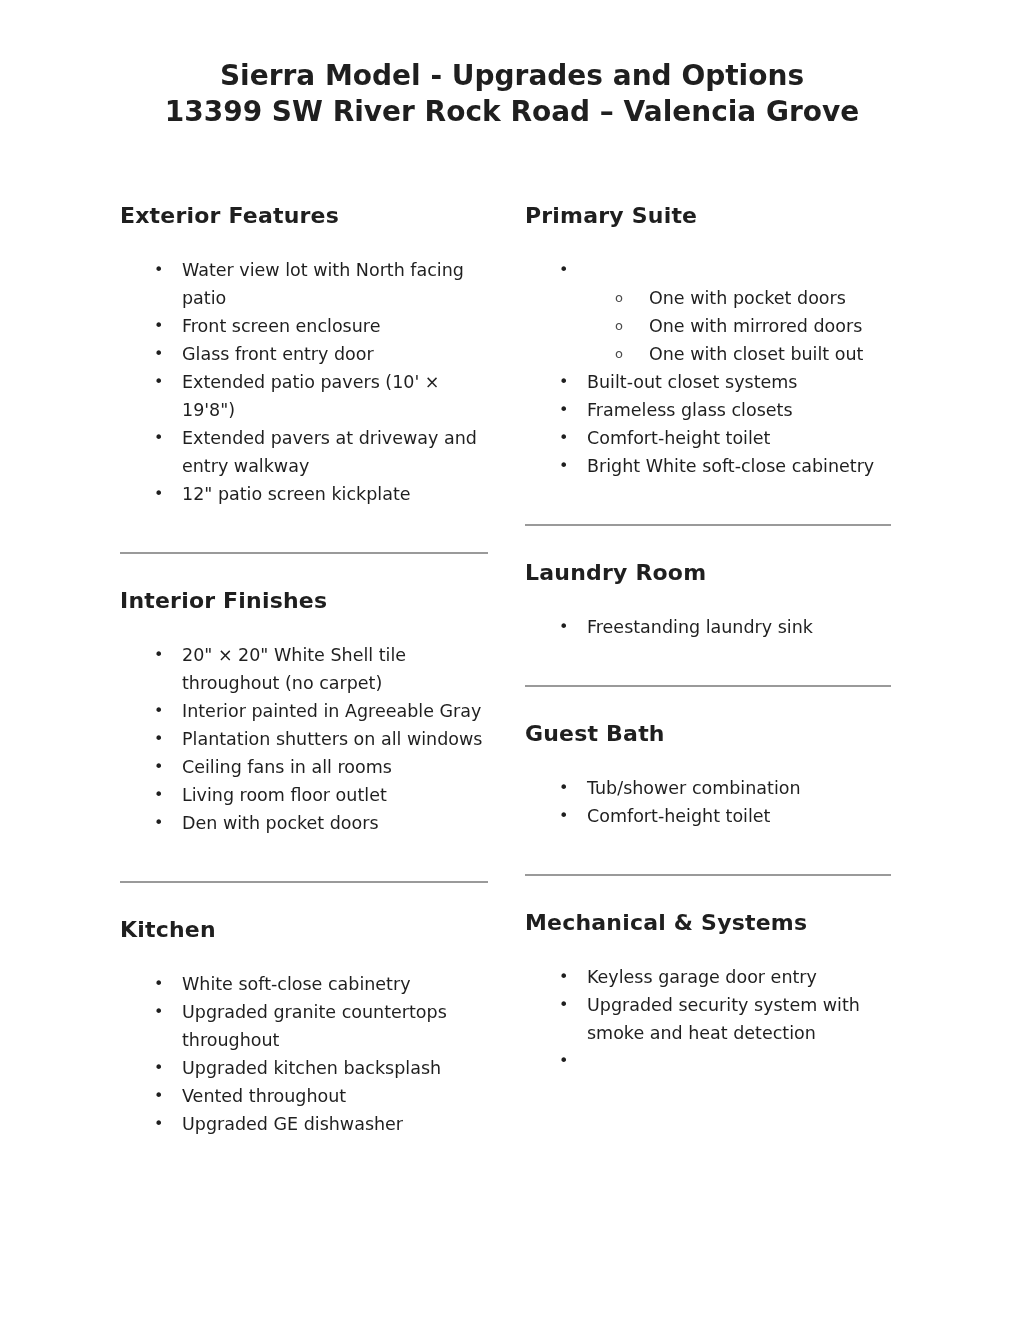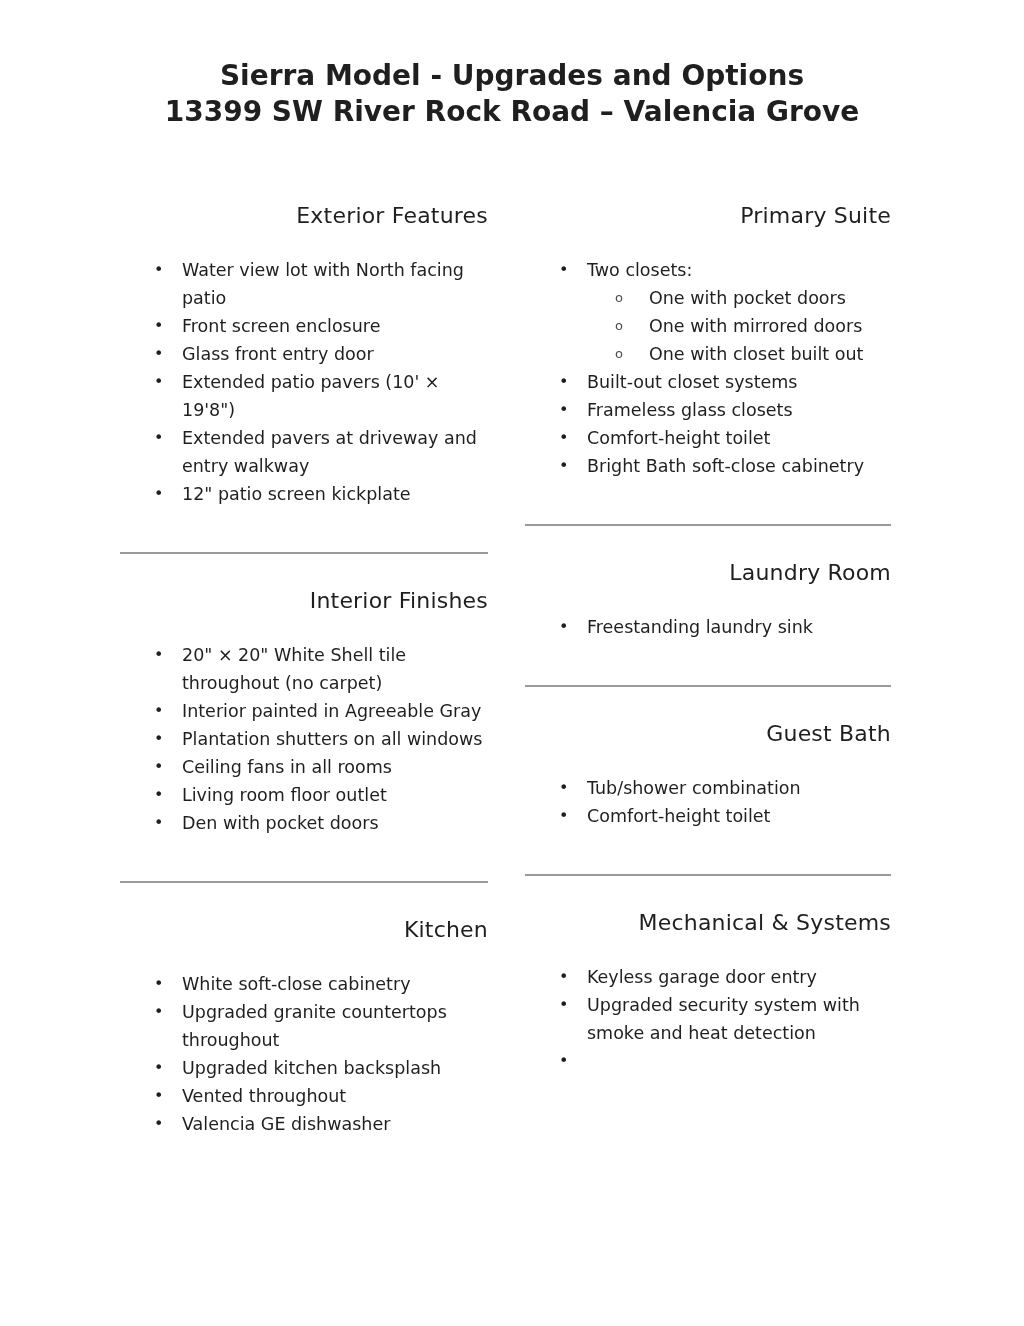--- a/index.html
+++ b/index.html
@@ -20,25 +20,24 @@
     text-align: center;
     font-weight: bold;
     font-size: 28px;
     line-height: 36px;
   }
   .column { position: absolute; top: 203px; }
   #col-left  { left: 120px; width: 368px; }
   #col-right { left: 525px; width: 366px; }
   .section-heading {
     font-size: 22px;
-    font-weight: normal;
+    font-weight: bold;
     line-height: 26px;
     margin-top: 34px;
     letter-spacing: 0.2px;
-    text-align: right;
   }
   .section-heading:first-child { margin-top: 0; }
   .divider {
     height: 0;
     border-top: 2px solid #9a9a9a;
     margin-top: 44px;
   }
   .bullet-list {
     margin-top: 27px;
     font-size: 17.5px;
@@ -140,30 +139,29 @@
       <div class="bullet-row">
         <span class="bullet-marker">•</span>
         <div class="bullet-text">Upgraded kitchen backsplash</div>
       </div>
       <div class="bullet-row">
         <span class="bullet-marker">•</span>
         <div class="bullet-text">Vented throughout</div>
       </div>
       <div class="bullet-row">
         <span class="bullet-marker">•</span>
-        <div class="bullet-text">Valencia GE dishwasher</div>
+        <div class="bullet-text">Upgraded GE dishwasher</div>
       </div>
     </div>
   </div>
 <div class="column" id="col-right">
     <div class="section-heading">Primary Suite</div>
     <div class="bullet-list">
       <div class="bullet-row">
         <span class="bullet-marker">•</span>
-        <div class="bullet-text">Two closets:</div>
       </div>
       <div class="bullet-row sub">
         <span class="bullet-marker">o</span>
         <div class="bullet-text">One with pocket doors</div>
       </div>
       <div class="bullet-row sub">
         <span class="bullet-marker">o</span>
         <div class="bullet-text">One with mirrored doors</div>
       </div>
       <div class="bullet-row sub">
@@ -177,21 +175,21 @@
       <div class="bullet-row">
         <span class="bullet-marker">•</span>
         <div class="bullet-text">Frameless glass closets</div>
       </div>
       <div class="bullet-row">
         <span class="bullet-marker">•</span>
         <div class="bullet-text">Comfort-height toilet</div>
       </div>
       <div class="bullet-row">
         <span class="bullet-marker">•</span>
-        <div class="bullet-text">Bright Bath soft-close cabinetry</div>
+        <div class="bullet-text">Bright White soft-close cabinetry</div>
       </div>
     </div>
     <div class="divider" style="border-top-color: rgb(154, 154, 154);"></div>
     <div class="section-heading">Laundry Room</div>
     <div class="bullet-list">
       <div class="bullet-row">
         <span class="bullet-marker">•</span>
         <div class="bullet-text">Freestanding laundry sink</div>
       </div>
     </div>

